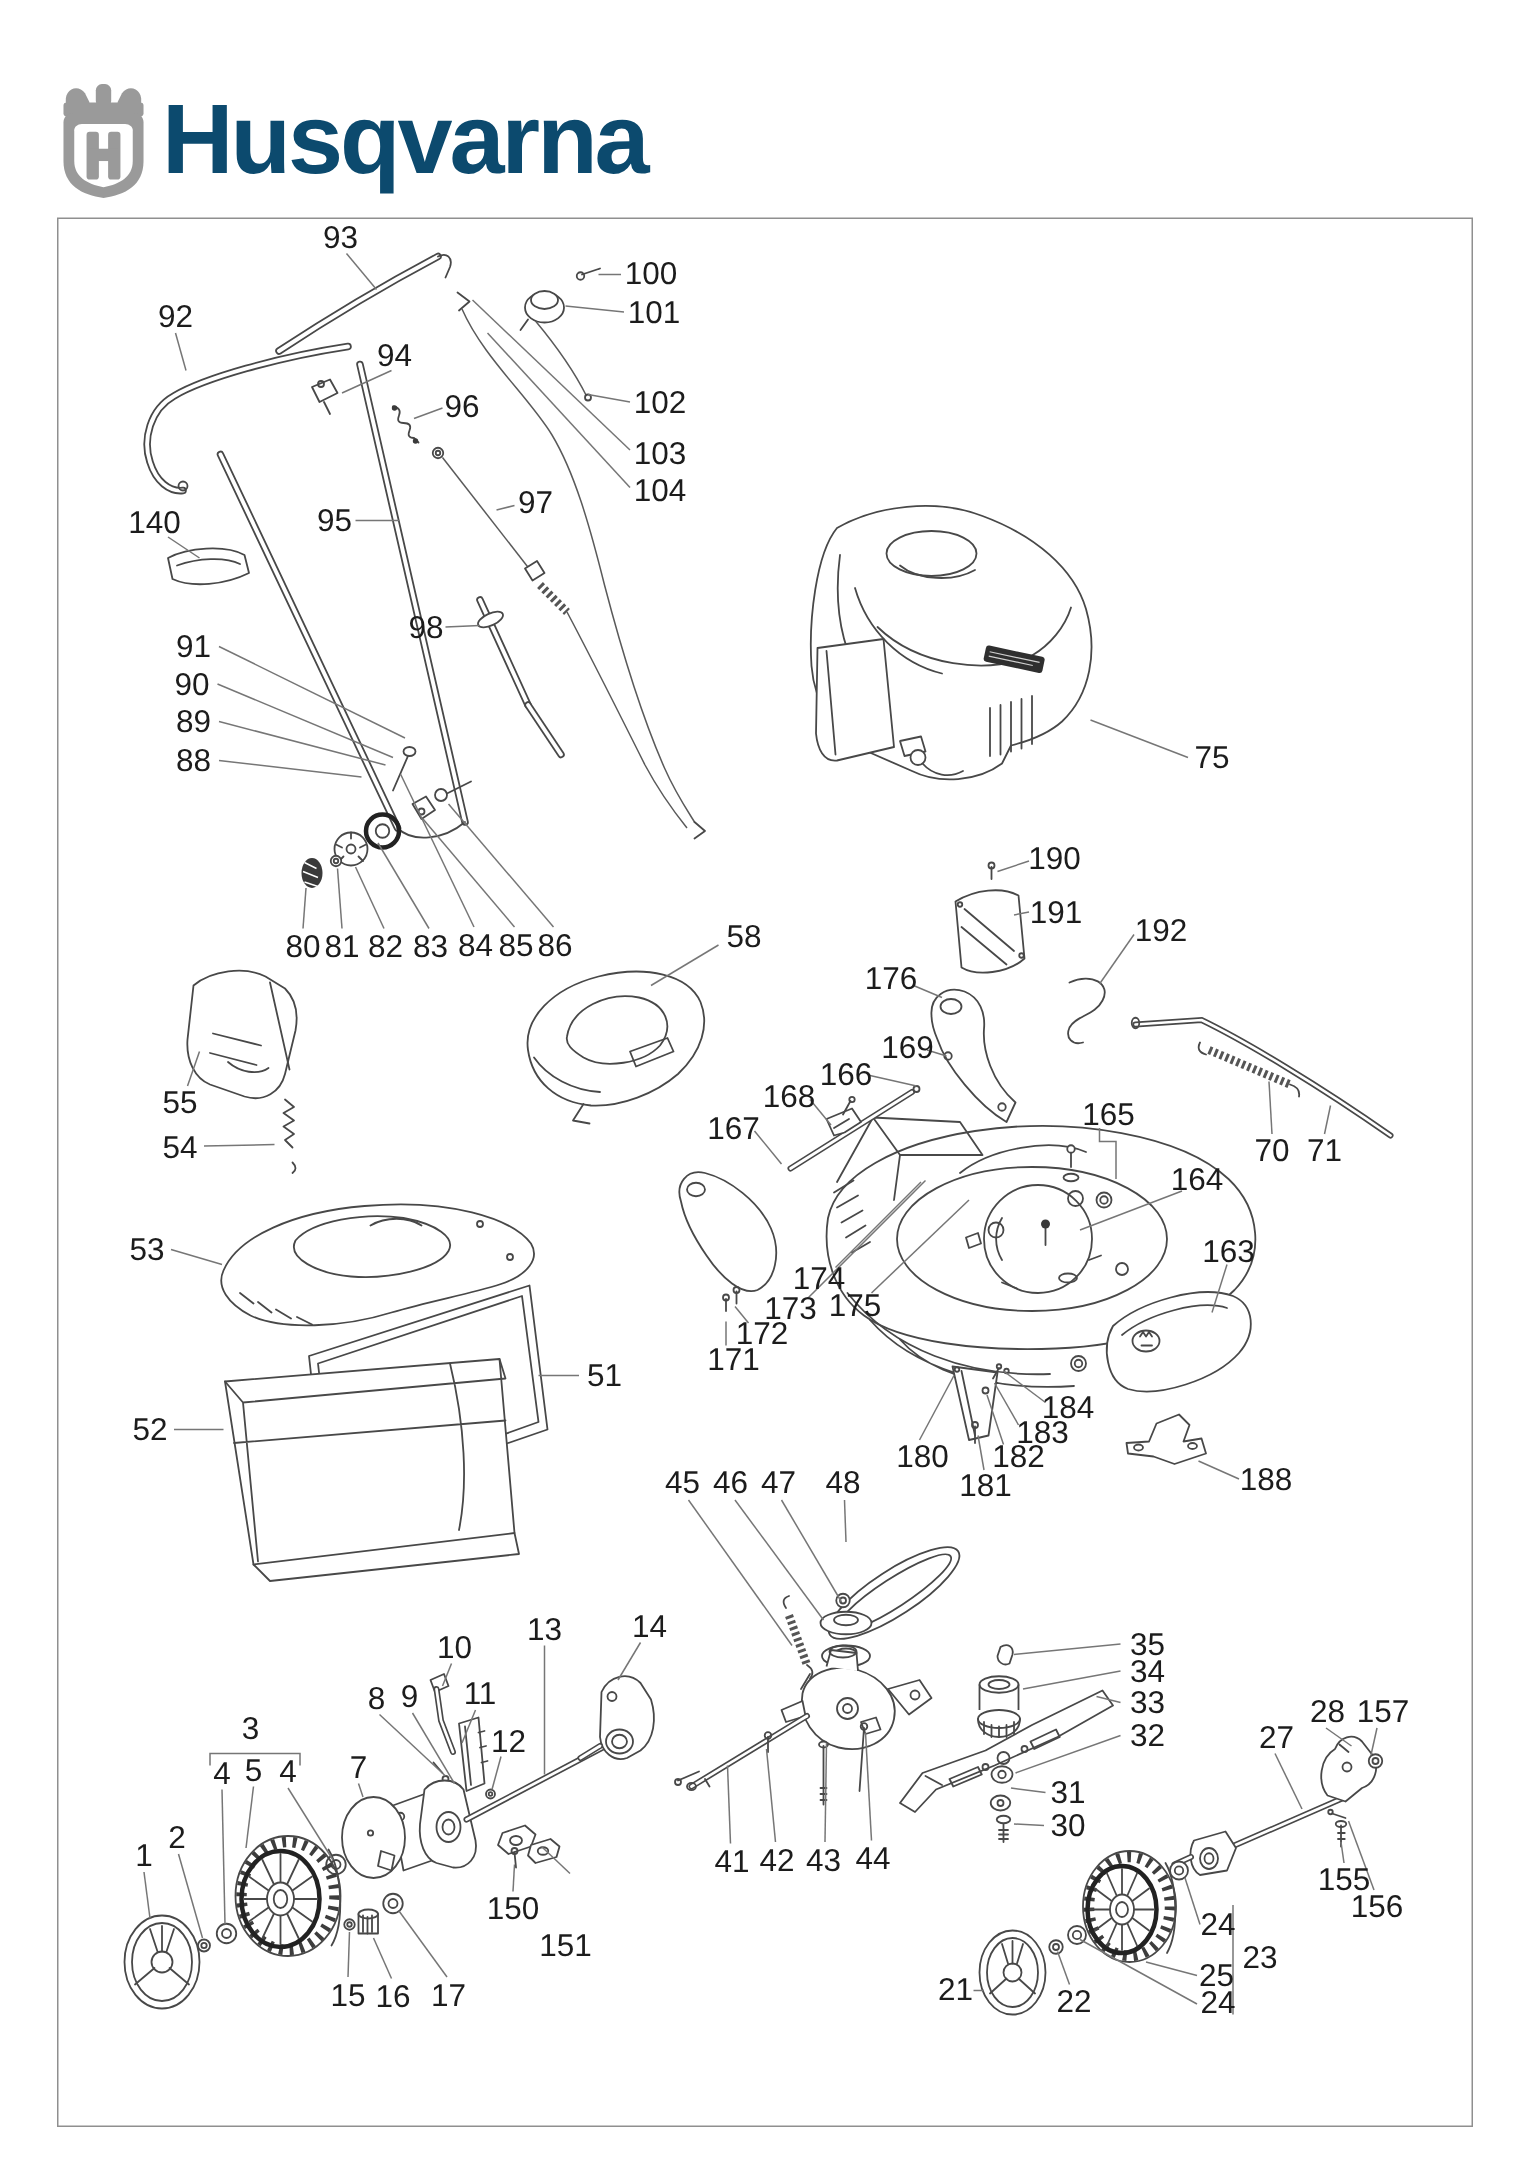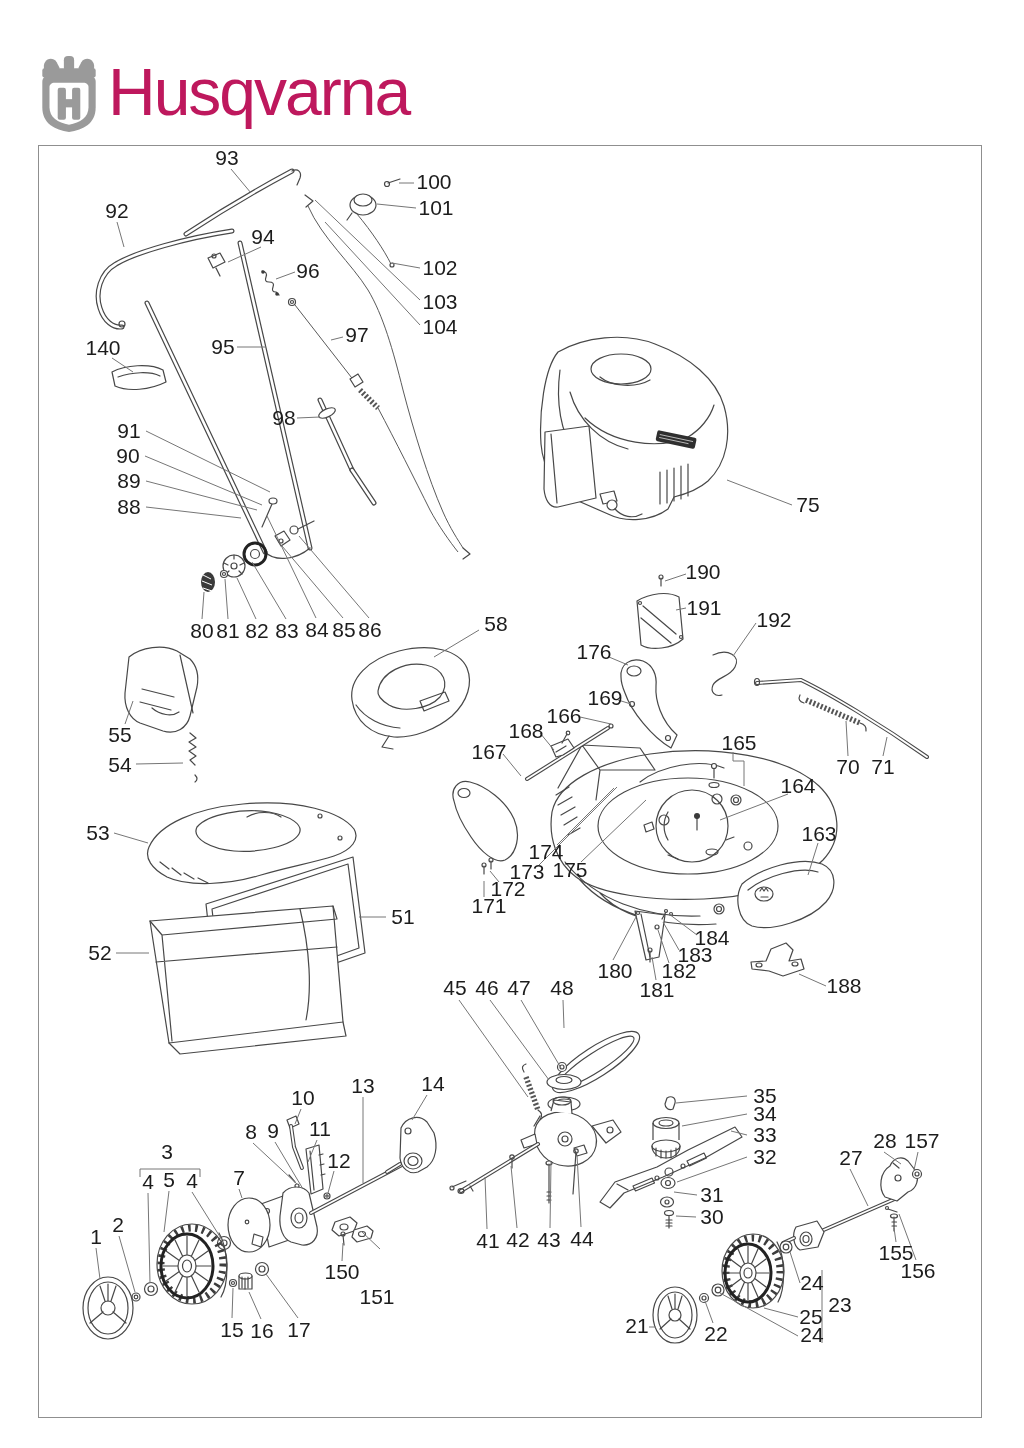--- a/index.html
+++ b/index.html
@@ -1,19 +1,19 @@
 <!DOCTYPE html>
 <html><head>
 <meta charset="utf-8">
 <style>
   html,body{margin:0;padding:0;background:#fff;}
   .page{position:relative;width:1024px;height:1448px;background:#fff;overflow:hidden;
         font-family:"Liberation Sans",sans-serif;}
   .logo{position:absolute;left:36px;top:54px;display:flex;align-items:flex-start;gap:6px;}
-  .logo .brand{font-size:66px;font-weight:normal;color:#be185d;letter-spacing:-2px;line-height:76px;}
+  .logo .brand{font-size:66px;font-weight:bold;color:#0c4a6e;letter-spacing:-2px;line-height:76px;}
   .frame{position:absolute;left:38px;top:145px;width:944px;height:1273px;
          border:1.5px solid #8f8f8f;box-sizing:border-box;}
   svg.art{position:absolute;left:0;top:0;width:1024px;height:1448px;}
   .ln{fill:none;stroke:#484848;stroke-width:1.2;stroke-linecap:round;stroke-linejoin:round;}
   .fw{fill:#fff;stroke:#484848;stroke-width:1.2;stroke-linejoin:round;}
   .dk{fill:#3a3a3a;stroke:none;}
   .tube-o{fill:none;stroke:#484848;stroke-width:5;stroke-linecap:round;}
   .tube-i{fill:none;stroke:#fff;stroke-width:2.6;stroke-linecap:round;}
   .rod-o{fill:none;stroke:#484848;stroke-width:4;stroke-linecap:round;}
   .rod-i{fill:none;stroke:#fff;stroke-width:1.8;stroke-linecap:round;}

